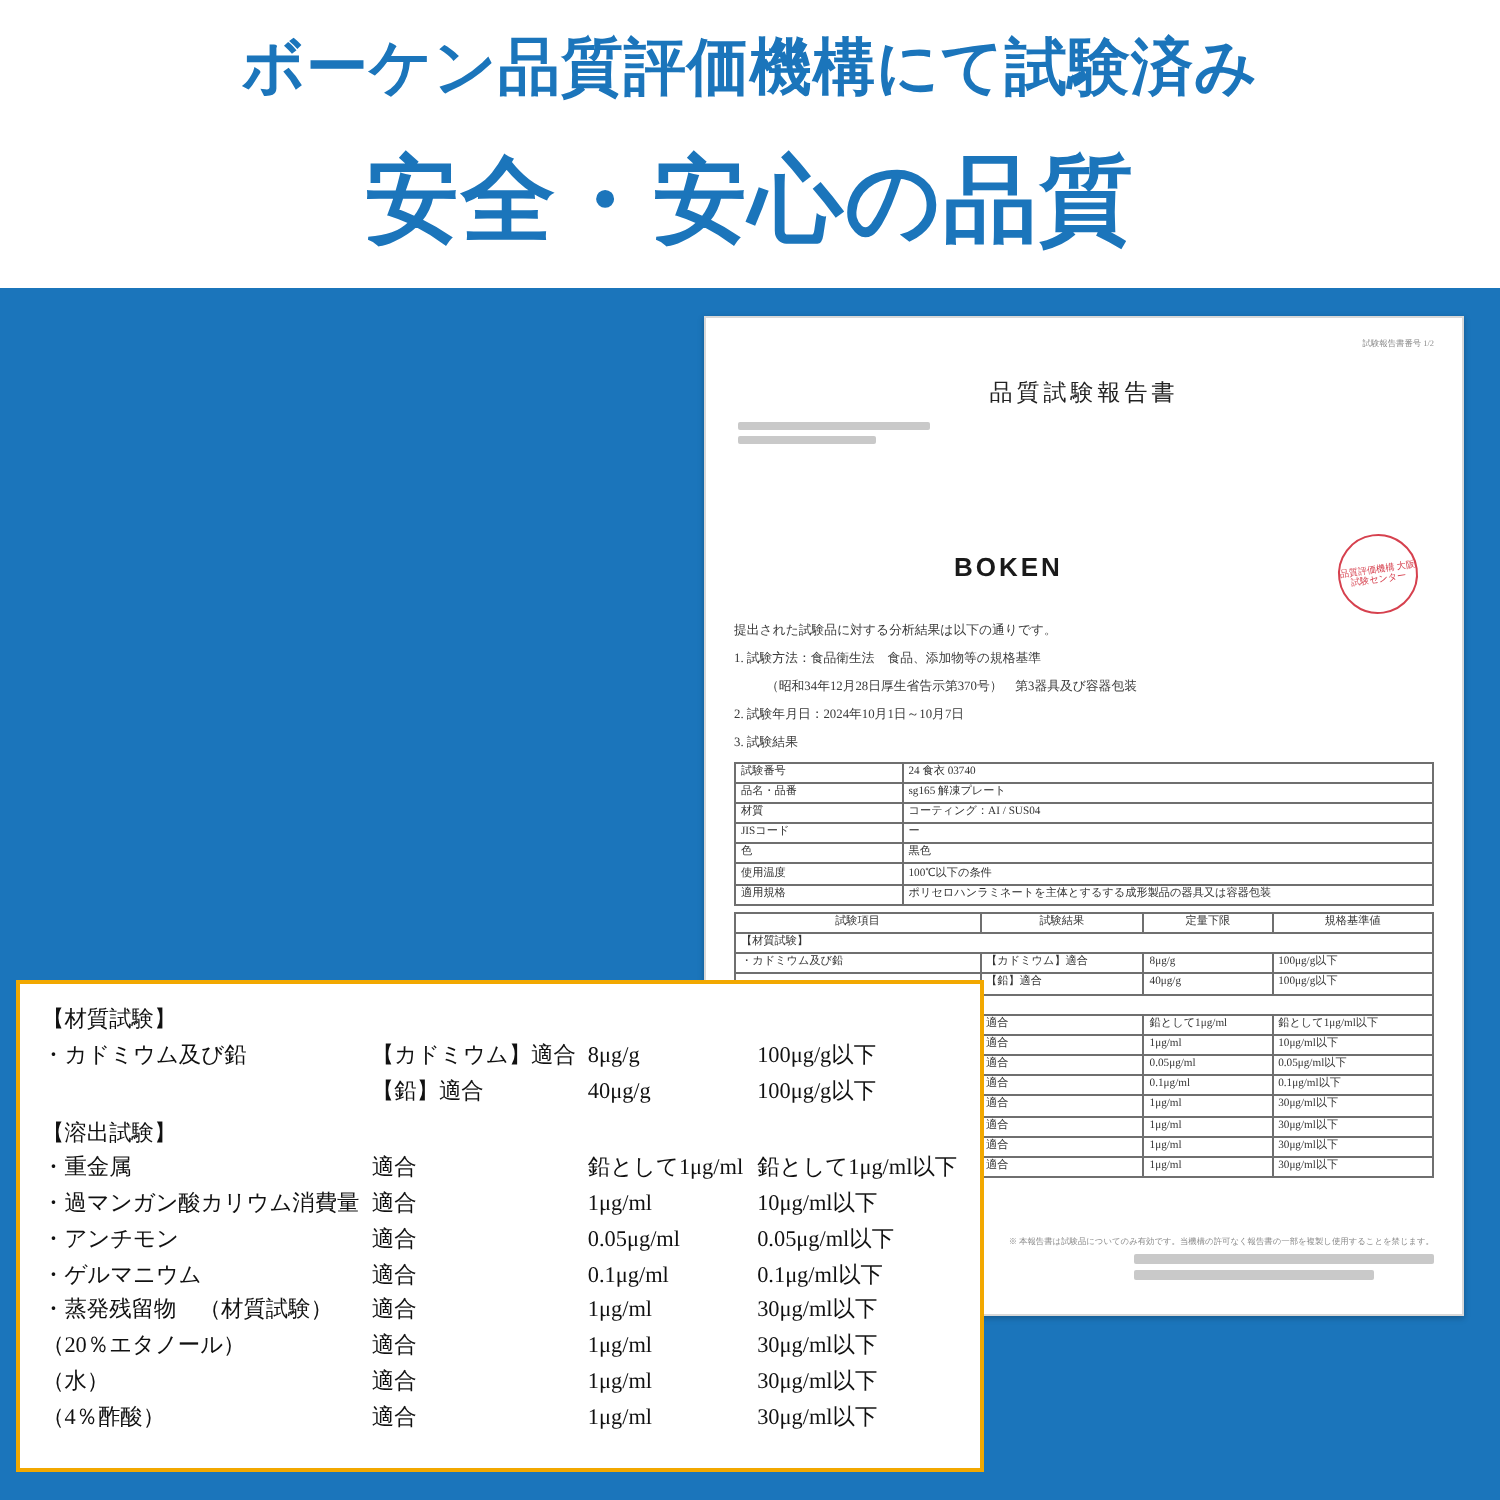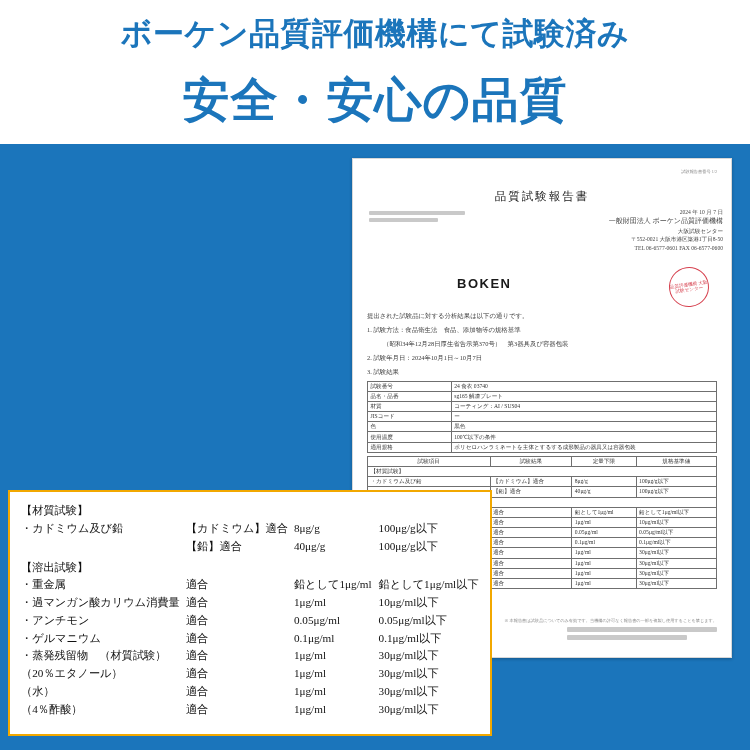--- a/index.html
+++ b/index.html
@@ -67,21 +67,21 @@
   .cert-title {
     text-align: center; font-size: 11.5px; letter-spacing: 2px; margin-top: 20px; color: #222;
   }
   .blurline { background: #c9c9c9; height: 4px; border-radius: 1px; }
   .cert-addr-block { margin-top: 4px; font-size: 5.6px; text-align: right; line-height: 1.5; color: #444; }
   .cert-addr-block .big { font-size: 7px; }
   .cert-left-blur { position: absolute; left: 16px; top: 52px; width: 96px; }
   .cert-left-blur .blurline { margin-bottom: 3px; }
 
   .boken-logo {
-    position: absolute; left: 104px; top: 117px;
+    position: absolute; left: 124px; top: 117px;
     font-family: "Liberation Sans", sans-serif;
     font-weight: bold; font-size: 13px; letter-spacing: 1.5px; color: #1a1a1a;
   }
   .stamp {
     position: absolute; right: 22px; top: 108px;
     width: 40px; height: 40px; border: 1.3px solid #cf2030; border-radius: 50%;
     color: #cf2030; font-size: 4.6px; line-height: 1.15;
     display: flex; align-items: center; justify-content: center; text-align: center;
     transform: rotate(-8deg);
     opacity: 0.85;
@@ -146,27 +146,20 @@
 
         <div class="cert-topright">試験報告書番号  1/2</div>
 
         <div class="cert-left-blur">
           <div class="blurline" style="width:100%"></div>
           <div class="blurline" style="width:72%"></div>
         </div>
 
         <div class="cert-title">品質試験報告書</div>
 
-        <div class="cert-addr-block">
-          <div>2024 年 10 月 7 日</div>
-          <div class="big">一般財団法人 ボーケン品質評価機構</div>
-          <div>大阪試験センター</div>
-          <div>〒552-0021  大阪市港区築港1丁目8-50</div>
-          <div>TEL 06-6577-0601   FAX 06-6577-0600</div>
-        </div>
 
         <div class="boken-logo">BOKEN</div>
         <div class="stamp">品質評価機構 大阪試験センター</div>
 
         <div class="cert-body">
           <p>提出された試験品に対する分析結果は以下の通りです。</p>
           <p>
             <span>1. 試験方法：</span><span>食品衛生法　食品、添加物等の規格基準</span>
           </p>
           <p class="sub">（昭和34年12月28日厚生省告示第370号）　第3器具及び容器包装</p>

